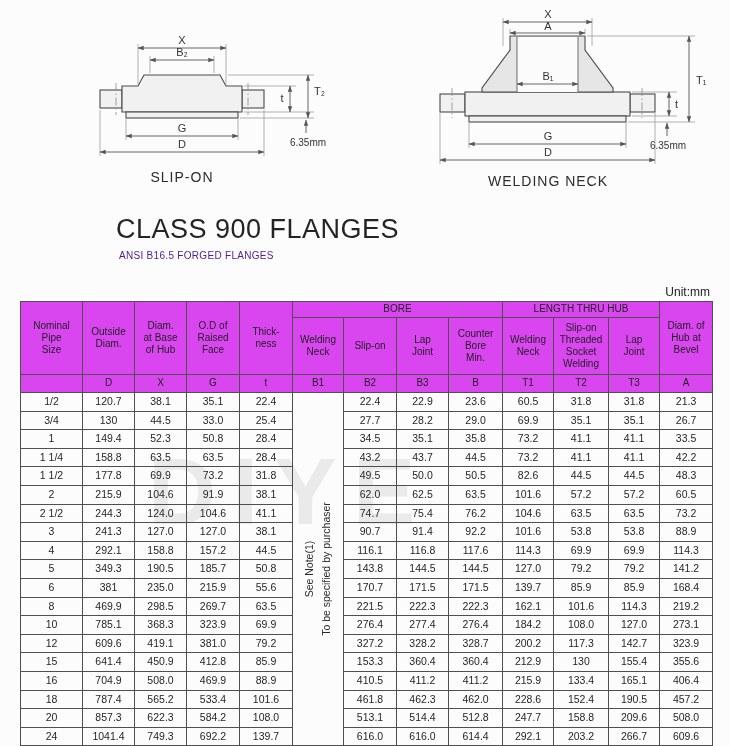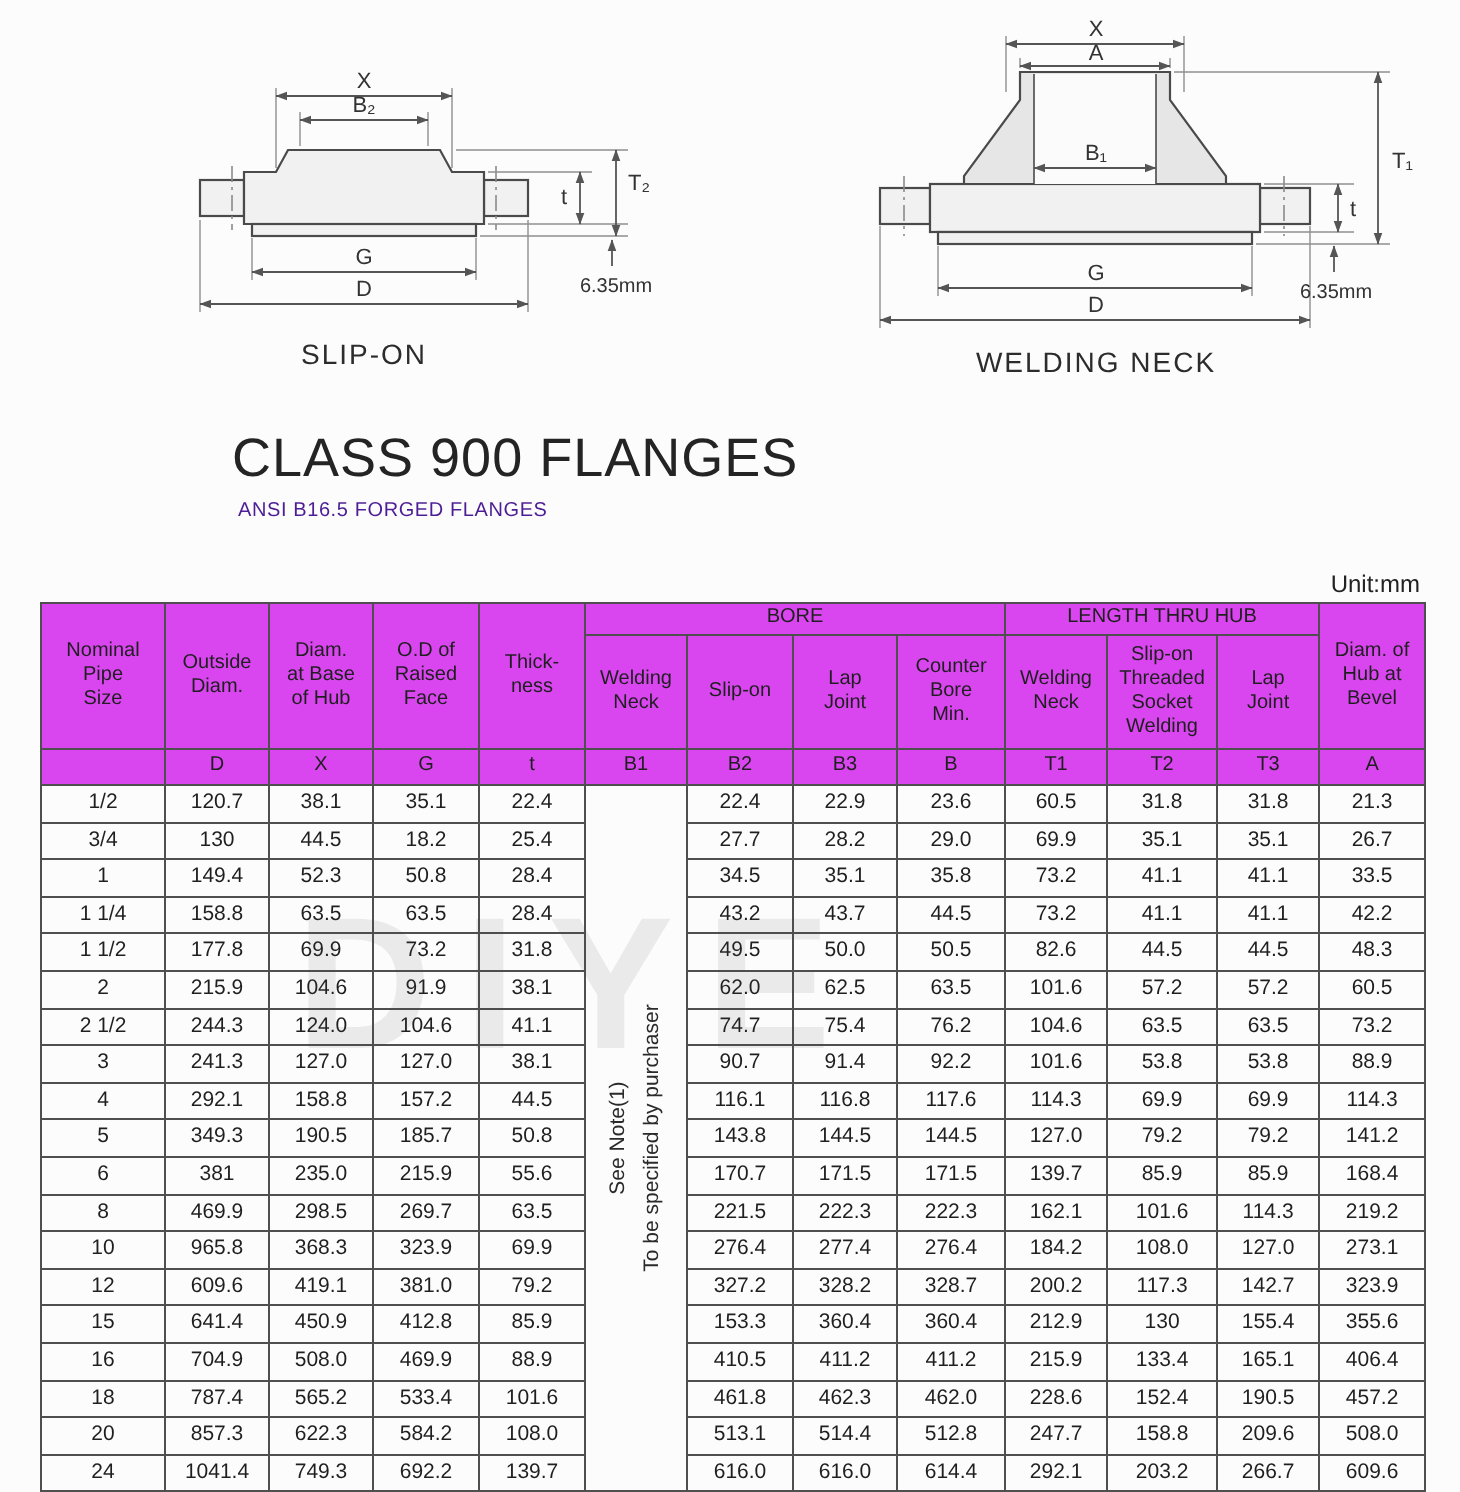--- a/index.html
+++ b/index.html
@@ -248,21 +248,21 @@
         <td>23.6</td>
         <td>60.5</td>
         <td>31.8</td>
         <td>31.8</td>
         <td>21.3</td>
       </tr>
       <tr>
         <td>3/4</td>
         <td>130</td>
         <td>44.5</td>
-        <td>18.2</td>
+        <td>33.0</td>
         <td>25.4</td>
         <td>27.7</td>
         <td>28.2</td>
         <td>29.0</td>
         <td>69.9</td>
         <td>35.1</td>
         <td>35.1</td>
         <td>26.7</td>
       </tr>
       <tr>
@@ -400,21 +400,21 @@
         <td>221.5</td>
         <td>222.3</td>
         <td>222.3</td>
         <td>162.1</td>
         <td>101.6</td>
         <td>114.3</td>
         <td>219.2</td>
       </tr>
       <tr>
         <td>10</td>
-        <td>965.8</td>
+        <td>785.1</td>
         <td>368.3</td>
         <td>323.9</td>
         <td>69.9</td>
         <td>276.4</td>
         <td>277.4</td>
         <td>276.4</td>
         <td>184.2</td>
         <td>108.0</td>
         <td>127.0</td>
         <td>273.1</td>

